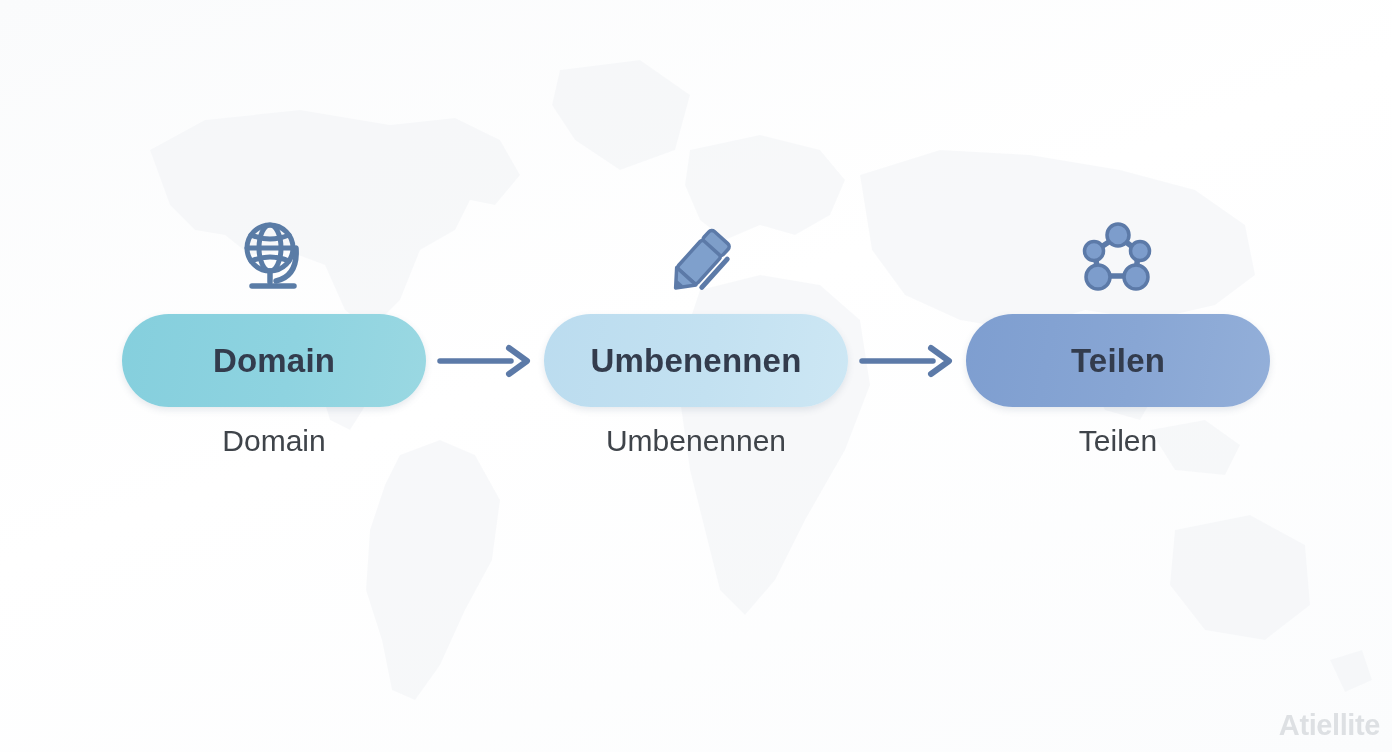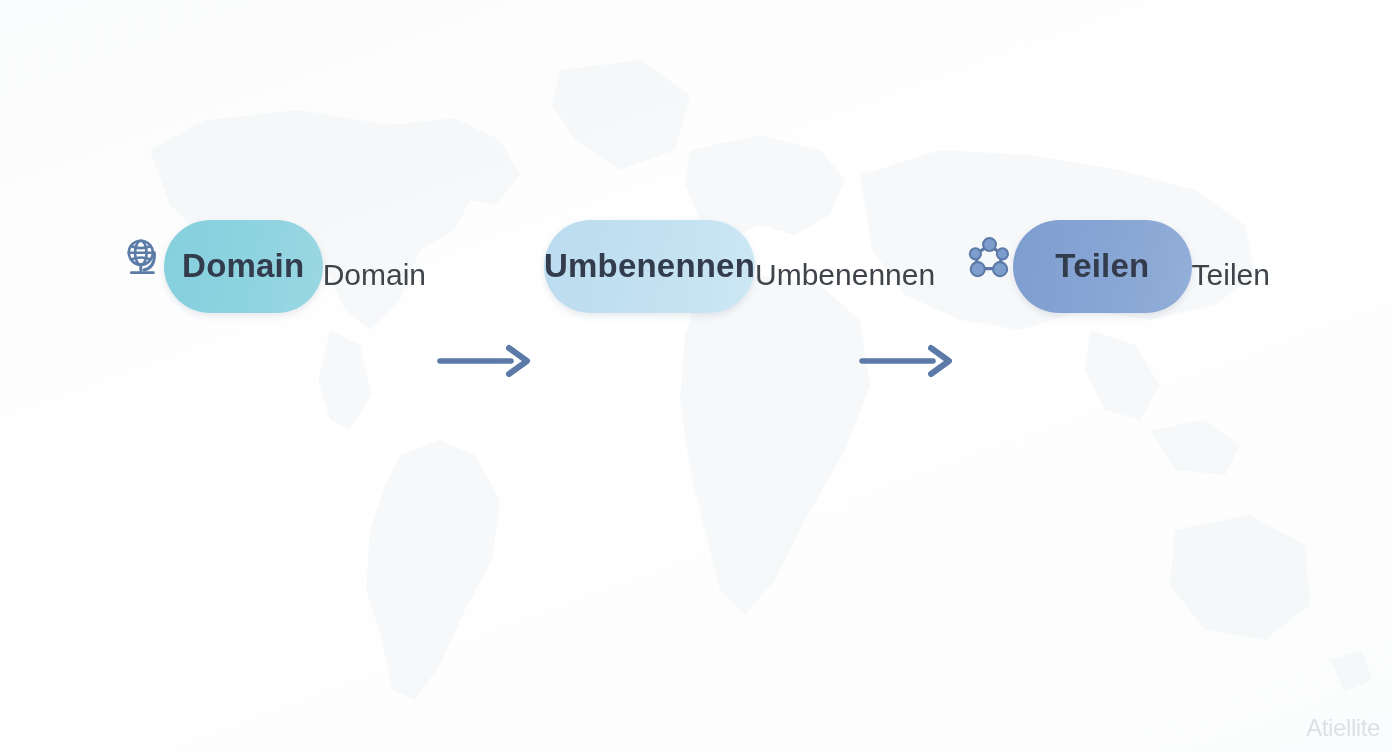--- a/index.html
+++ b/index.html
@@ -42,21 +42,21 @@
     height: 270px;
     display: flex;
     flex-direction: row;
     align-items: flex-start;
     justify-content: center;
   }
 
   .node {
     width: 304px;
     display: flex;
-    flex-direction: row;
+    flex-direction: column;
     align-items: center;
   }
 
   .node-icon {
     width: 80px;
     height: 80px;
     display: block;
     margin-bottom: 16px;
   }
 
@@ -105,22 +105,22 @@
   
   #brand-watermark {
     position: absolute;
     right: 12px;
     bottom: 12px;
     display: flex;
     align-items: center;
     opacity: 0.30;
   }
   #brand-watermark .brand-text {
-    font-size: 24px;
-    font-weight: normal;
+    font-size: 29px;
+    font-weight: bold;
     color: #9aa1a9;
     letter-spacing: -0.4px;
     line-height: 1;
     margin-top: 9px;
   }
 </style>
 </head>
 <body>
 
 <div id="canvas">

